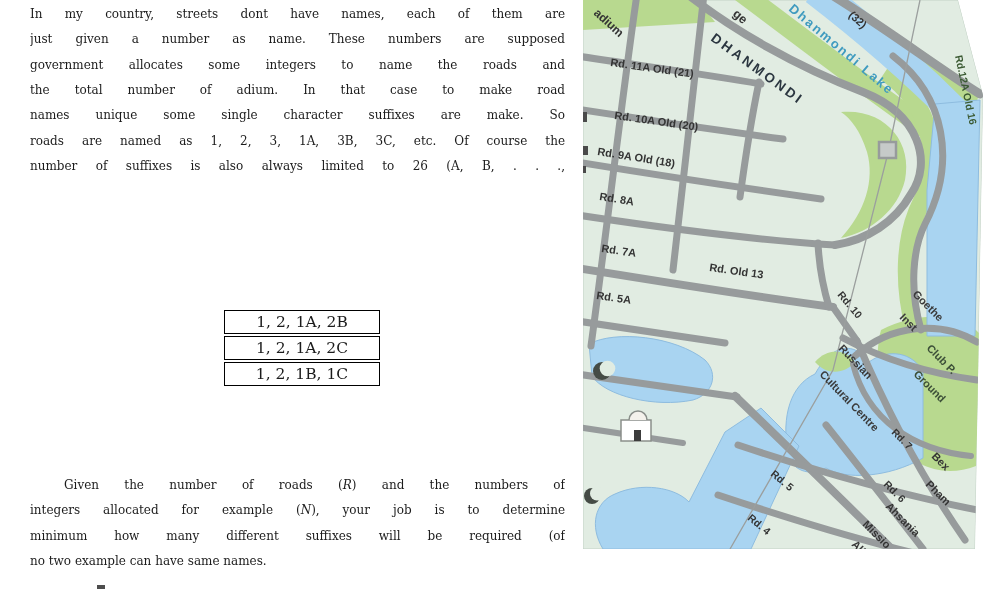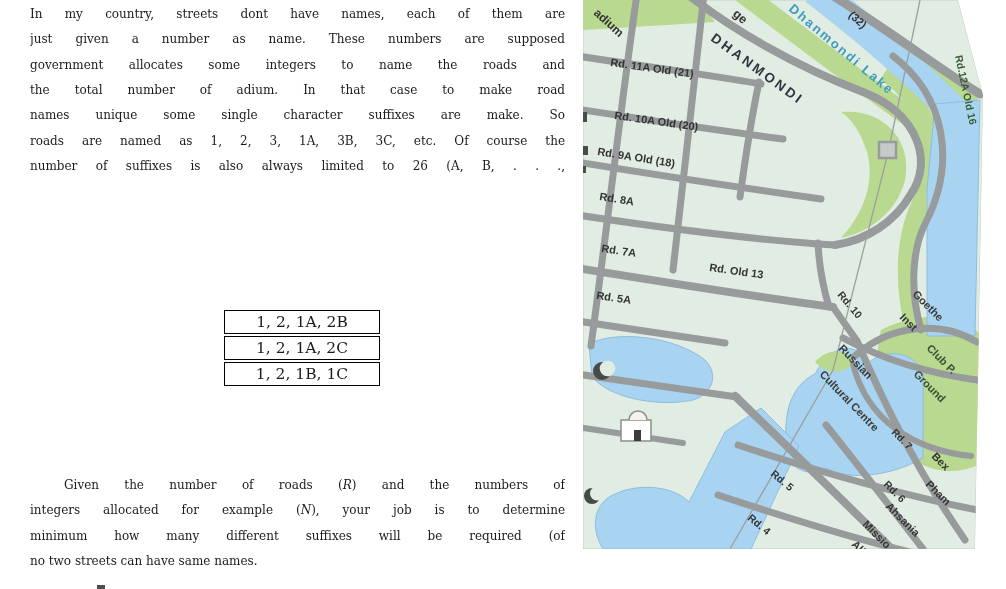--- a/index.html
+++ b/index.html
@@ -43,21 +43,21 @@
   <div id="nametable">
     <div class="trow">1, 2, 1A, 2B</div>
     <div class="trow">1, 2, 1A, 2C</div>
     <div class="trow">1, 2, 1B, 1C</div>
   </div>
 
   <div id="para2">
     <div class="tline indent"><span>Given the number of roads (</span><span class="mathvar">R</span><span>) and the numbers of</span></div>
     <div class="tline"><span>integers allocated for example (</span><span class="mathvar">N</span><span>), your job is to determine</span></div>
     <div class="tline">minimum how many different suffixes will be required (of</div>
-    <div class="tline lastline">no two streets can have same names.</div>
+    <div class="tline lastline">no two example can have same names.</div>
   </div>
 
   <div id="headfrag"></div>
 
   <div id="mapwrap">
   <svg width="423" height="549" viewBox="0 0 423 549">
     <defs>
       <clipPath id="mapclip">
             <polygon points="0,0 375,0 400,95 392,549 0,549"></polygon>
           </clipPath>

